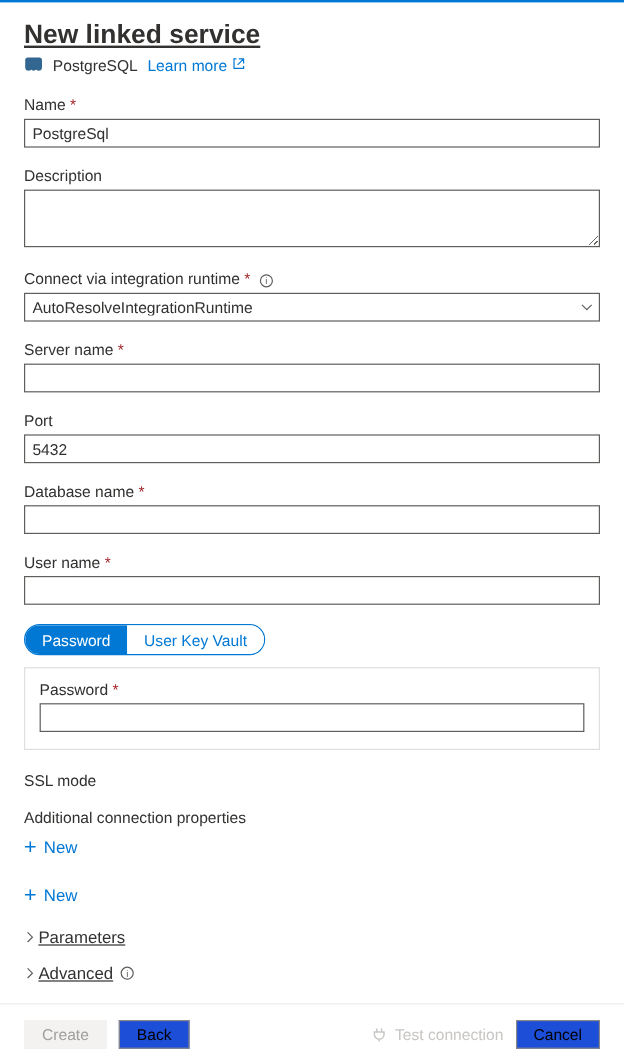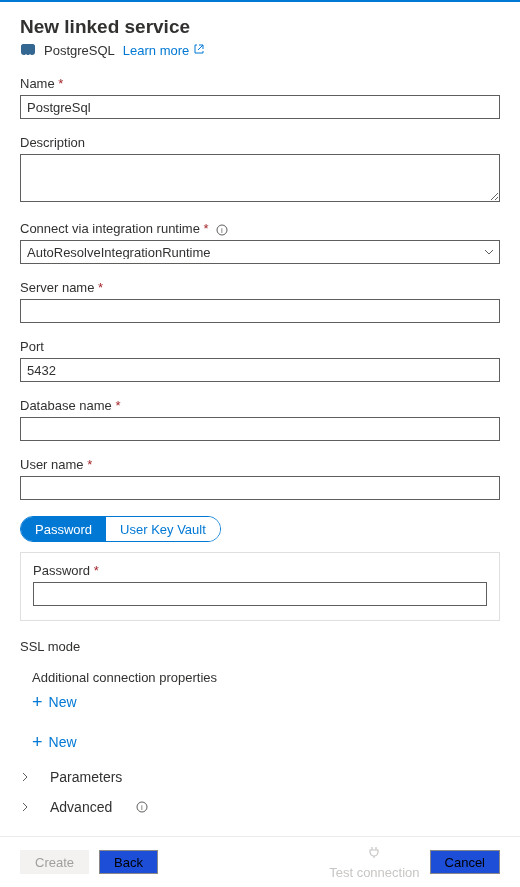--- a/index.html
+++ b/index.html
@@ -1,51 +1,51 @@
 <!DOCTYPE html>
 <html><head>
 <meta charset="utf-8">
 <style>
   * { box-sizing: border-box; }
   html, body { margin:0; padding:0; font-family: "Segoe UI", Arial, sans-serif; font-size:13px; color:#323130; background:#fff; }
   .page { width:520px; height:887px; position:relative; border-top:2px solid #0078d4; }
   .content { position:absolute; top:2px; left:0; right:0; bottom:34px; overflow:auto; padding:10px 20px 20px 20px; }
-  .title { font-size:19px; font-weight:600; margin:2px 0 4px 0; }
+  .title { font-size:22px; font-weight:600; margin:2px 0 4px 0;text-decoration:underline; }
   .subrow { display:flex; align-items:center; gap:8px; font-size:13px; margin-bottom:18px; }
   .link { color:#0078d4; text-decoration:none; display:inline-flex; gap:4px; }
   .dbicon { display:inline-flex; }
   .field { margin-bottom:16px; }
   .label { margin-bottom:4px; font-size:13px; }
   .req { color:#a4262c; }
   .info { display:inline-flex; vertical-align:middle; margin-left:4px; }
   .input, .select, .textarea {
     width:100%; border:1px solid #605e5c; padding:4px 6px; font:inherit; background:#fff; color:#323130;
   }
   .input { height:24px; }
   .select { height:24px; appearance:none; -webkit-appearance:none; background-image:none; padding-right:22px; position:relative; }
   .select-wrap { position:relative; }
   .select-wrap .chev { position:absolute; right:6px; top:50%; transform:translateY(-50%); pointer-events:none; }
   .textarea { height:48px; resize:both; }
   .pill-row { display:inline-flex; border:1px solid #0078d4; border-radius:14px; overflow:hidden; margin-bottom:10px; height:26px; }
   .pill { padding:4px 14px; font-size:13px; background:#fff; color:#0078d4; cursor:pointer; border:none; }
   .pill.active { background:#0078d4; color:#fff; }
   .pwbox { border:1px solid #e1dfdd; padding:10px 12px 14px 12px; margin-bottom:18px; }
   .addnew { display:inline-flex; align-items:center; gap:6px; color:#0078d4; font-size:14px; cursor:pointer; margin-top:4px; }
-  .section { margin-bottom:18px;margin-left:12px; }
+  .section { margin-bottom:18px; }
   .sect-h { font-size:13px; margin-bottom:4px; }
-  .coll { display:flex; align-items:center; gap:20px; cursor:pointer; font-size:14px; margin:14px 0 4px 0; }
+  .coll { display:flex; align-items:center; gap:2px; cursor:pointer; font-size:14px; margin:14px 0 4px 0;text-decoration:underline; }
   .plus { color:#0078d4; font-size:18px; line-height:1; }
   .footer {
     position:absolute; left:0; right:0; bottom:0; height:51px; border-top:1px solid #edebe9;
     display:flex; align-items:center; padding:0 20px; gap:10px; font-size:13px;
   }
   .btn { height:24px; padding:0 14px; border:1px solid #8a8886; background:#1d4ed8; cursor:pointer; font:inherit; }
   .btn-disabled { background:#f3f2f1; color:#a19f9d; border-color:#f3f2f1; cursor:default; }
   .spacer { flex:1; }
-  .testconn { display:inline-flex; align-items:center; gap:6px; color:#c8c6c4; cursor:default;flex-direction:column; }
+  .testconn { display:inline-flex; align-items:center; gap:6px; color:#c8c6c4; cursor:default; }
   svg { display:block; }
 </style>
 </head>
 <body>
 
 <div class="page">
   <div class="content">
 
     <div class="title">New linked service</div>
 

